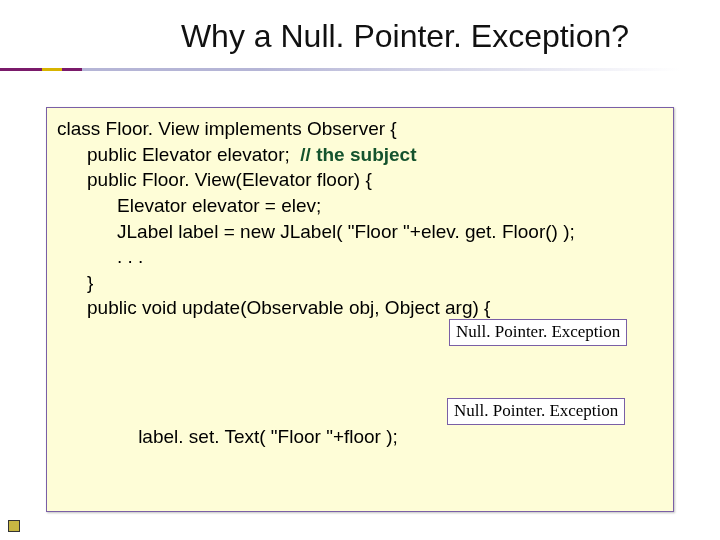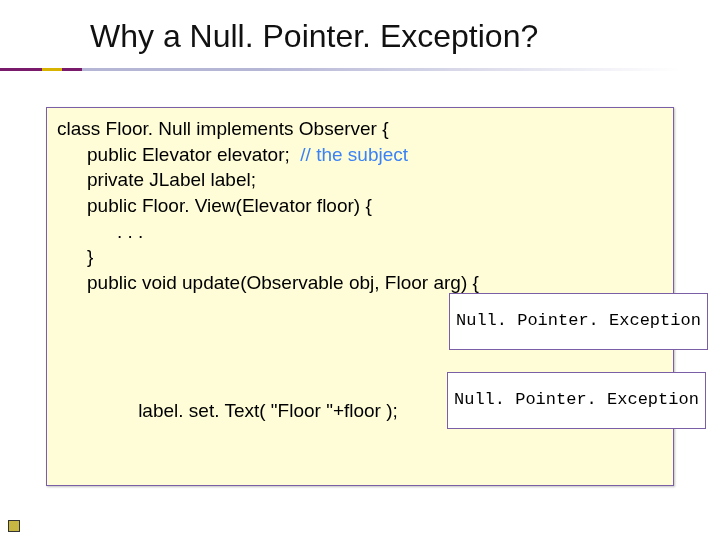--- a/index.html
+++ b/index.html
@@ -14,20 +14,21 @@
   }
   .title-wrap {
     position: relative;
     padding: 18px 0 10px 90px;
   }
   .title {
     font-size: 32px;
     color: #111;
     margin: 0 0 6px 0;
     font-weight: normal;
+    text-align: center;
   }
   .accent-bar {
     position: absolute;
     bottom: 0;
     left: 0;
     right: 0;
     height: 3px;
     background: linear-gradient(to right,
       #7a1a6a 0, #7a1a6a 42px,
       #d8b400 42px, #d8b400 62px,
@@ -42,29 +43,29 @@
     box-shadow: 1px 1px 2px rgba(0,0,0,0.25);
     padding: 8px 10px 10px 10px;
     font-size: 19px;
     line-height: 1.35;
     color: #000;
     position: relative;
   }
   .code-line { white-space: pre; font-family: Arial, Helvetica, sans-serif; }
   .ind1 { padding-left: 30px; }
   .ind2 { padding-left: 60px; }
-  .comment { color: #3b82f6; }
+  .comment { color: #14532d; font-weight: bold; }
   .rel { position: relative; }
   .exc-label {
     position: absolute;
     background: #ffffff;
     border: 1px solid #7a5fa6;
-    font-family: Liberation Mono, monospace;
+    font-family: Liberation Serif, serif;
     font-size: 17px;
-    padding: 16px 6px;
+    padding: 1px 6px;
     white-space: nowrap;
   }
   .exc1 { top: -2px; left: 392px; }
   .exc2 { top: 0px; left: 390px; }
   .bullet {
     position: absolute;
     width: 10px; height: 10px;
     border: 1px solid #333;
     background: #c7b642;
     bottom: 8px; left: 8px;
@@ -72,27 +73,28 @@
 </style>
 </head>
 <body>
 
 <div class="title-wrap">
   <h1 class="title">Why a Null. Pointer. Exception?</h1>
   <div class="accent-bar"></div>
 </div>
 
 <div class="code-box">
-  <div class="code-line">class Floor. Null implements Observer {</div>
+  <div class="code-line">class Floor. View implements Observer {</div>
   <div class="code-line ind1"><span>public Elevator elevator;  </span><span class="comment">// the subject</span></div>
-  <div class="code-line ind1">private JLabel label;</div>
   <div class="code-line ind1">public Floor. View(Elevator floor) {</div>
+  <div class="code-line ind2">Elevator elevator = elev;</div>
+  <div class="code-line ind2">JLabel label = new JLabel( "Floor "+elev. get. Floor() );</div>
   <div class="code-line ind2">. . .</div>
   <div class="code-line ind1">}</div>
-  <div class="code-line ind1">public void update(Observable obj, Floor arg) {</div>
+  <div class="code-line ind1">public void update(Observable obj, Object arg) {</div>
   <div class="code-line ind2 rel">
     <span class="exc-label exc1">Null. Pointer. Exception</span>
   </div>
   <div class="code-line ind2 rel">
     <span>label. set. Text( "Floor "+floor );</span>
     <span class="exc-label exc2">Null. Pointer. Exception</span>
   </div>
 
 </div>
 

